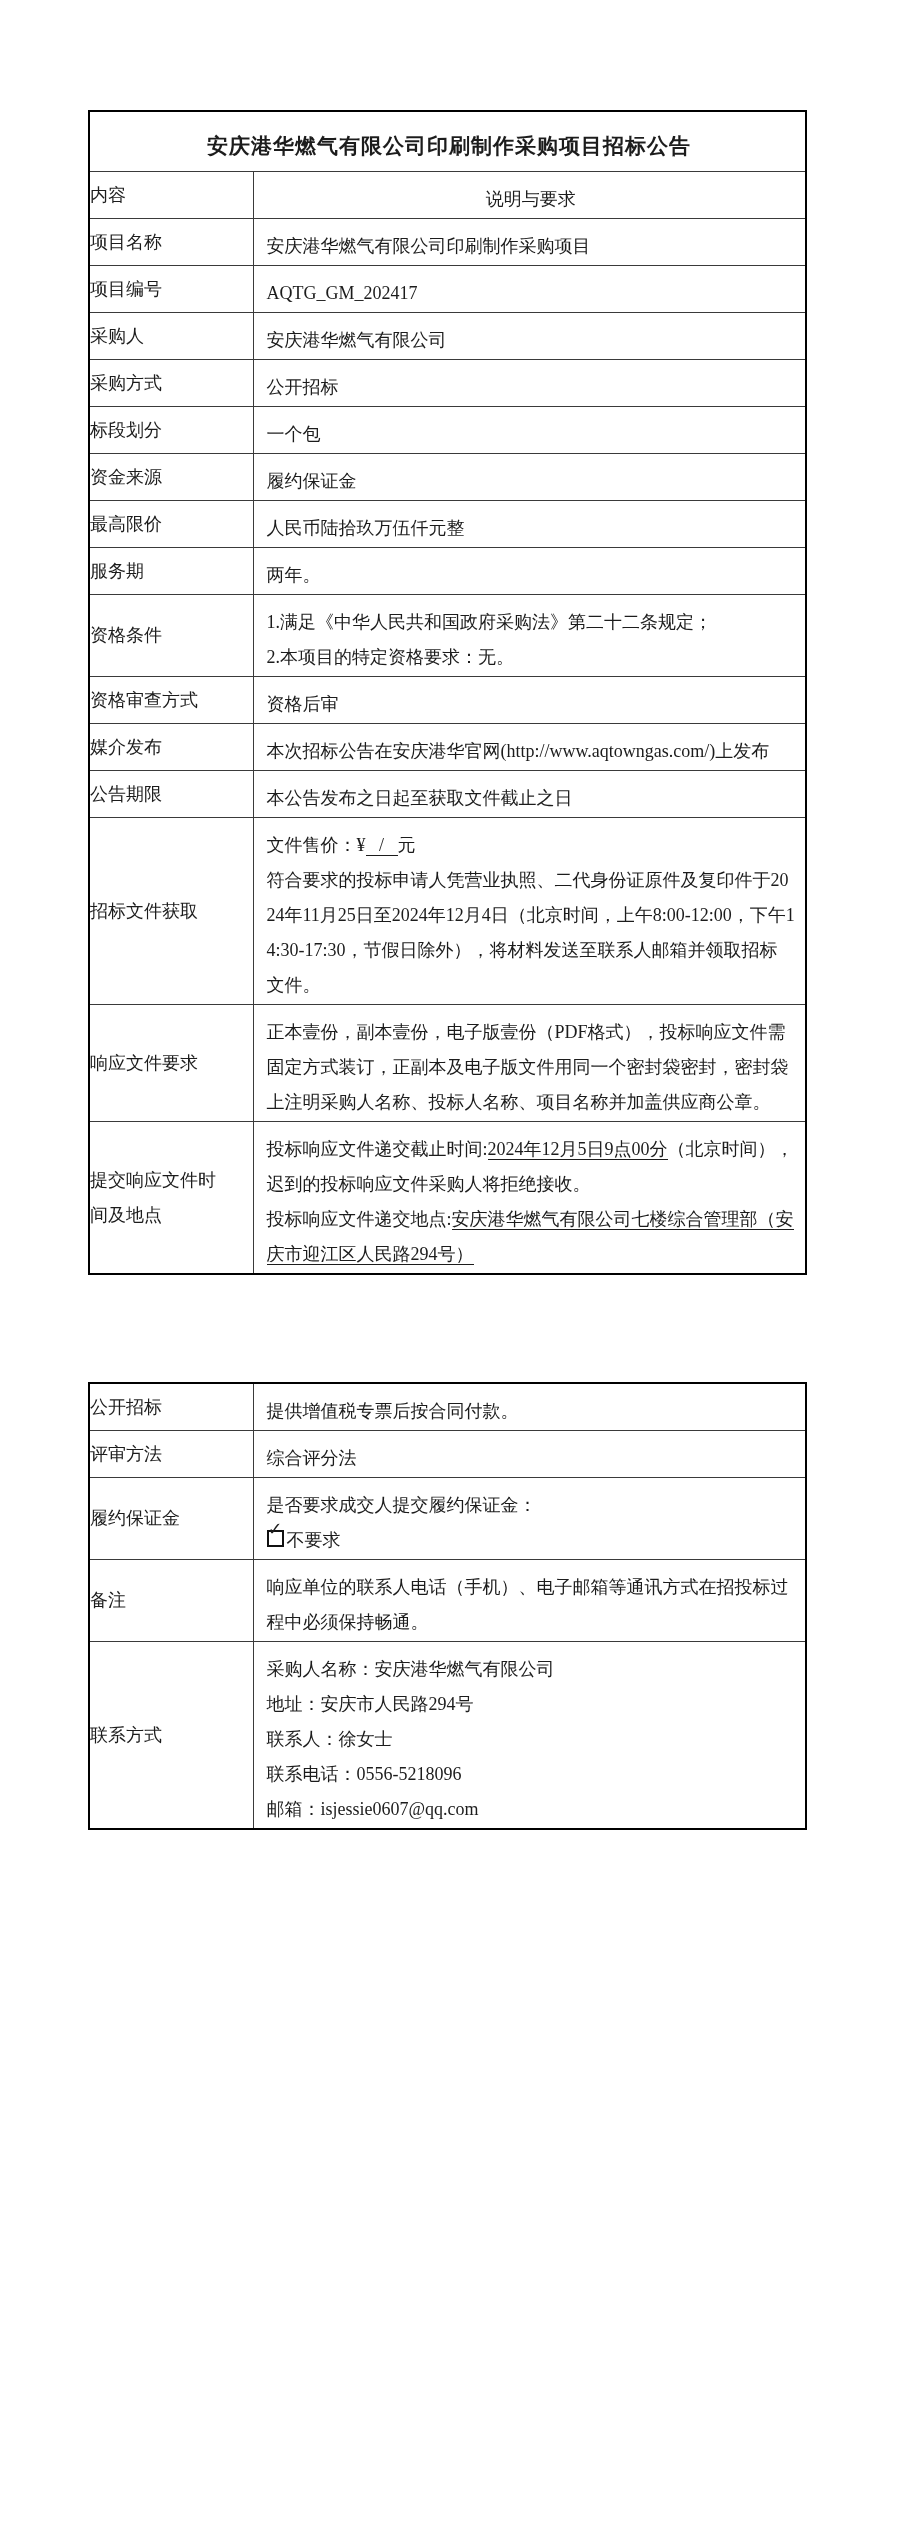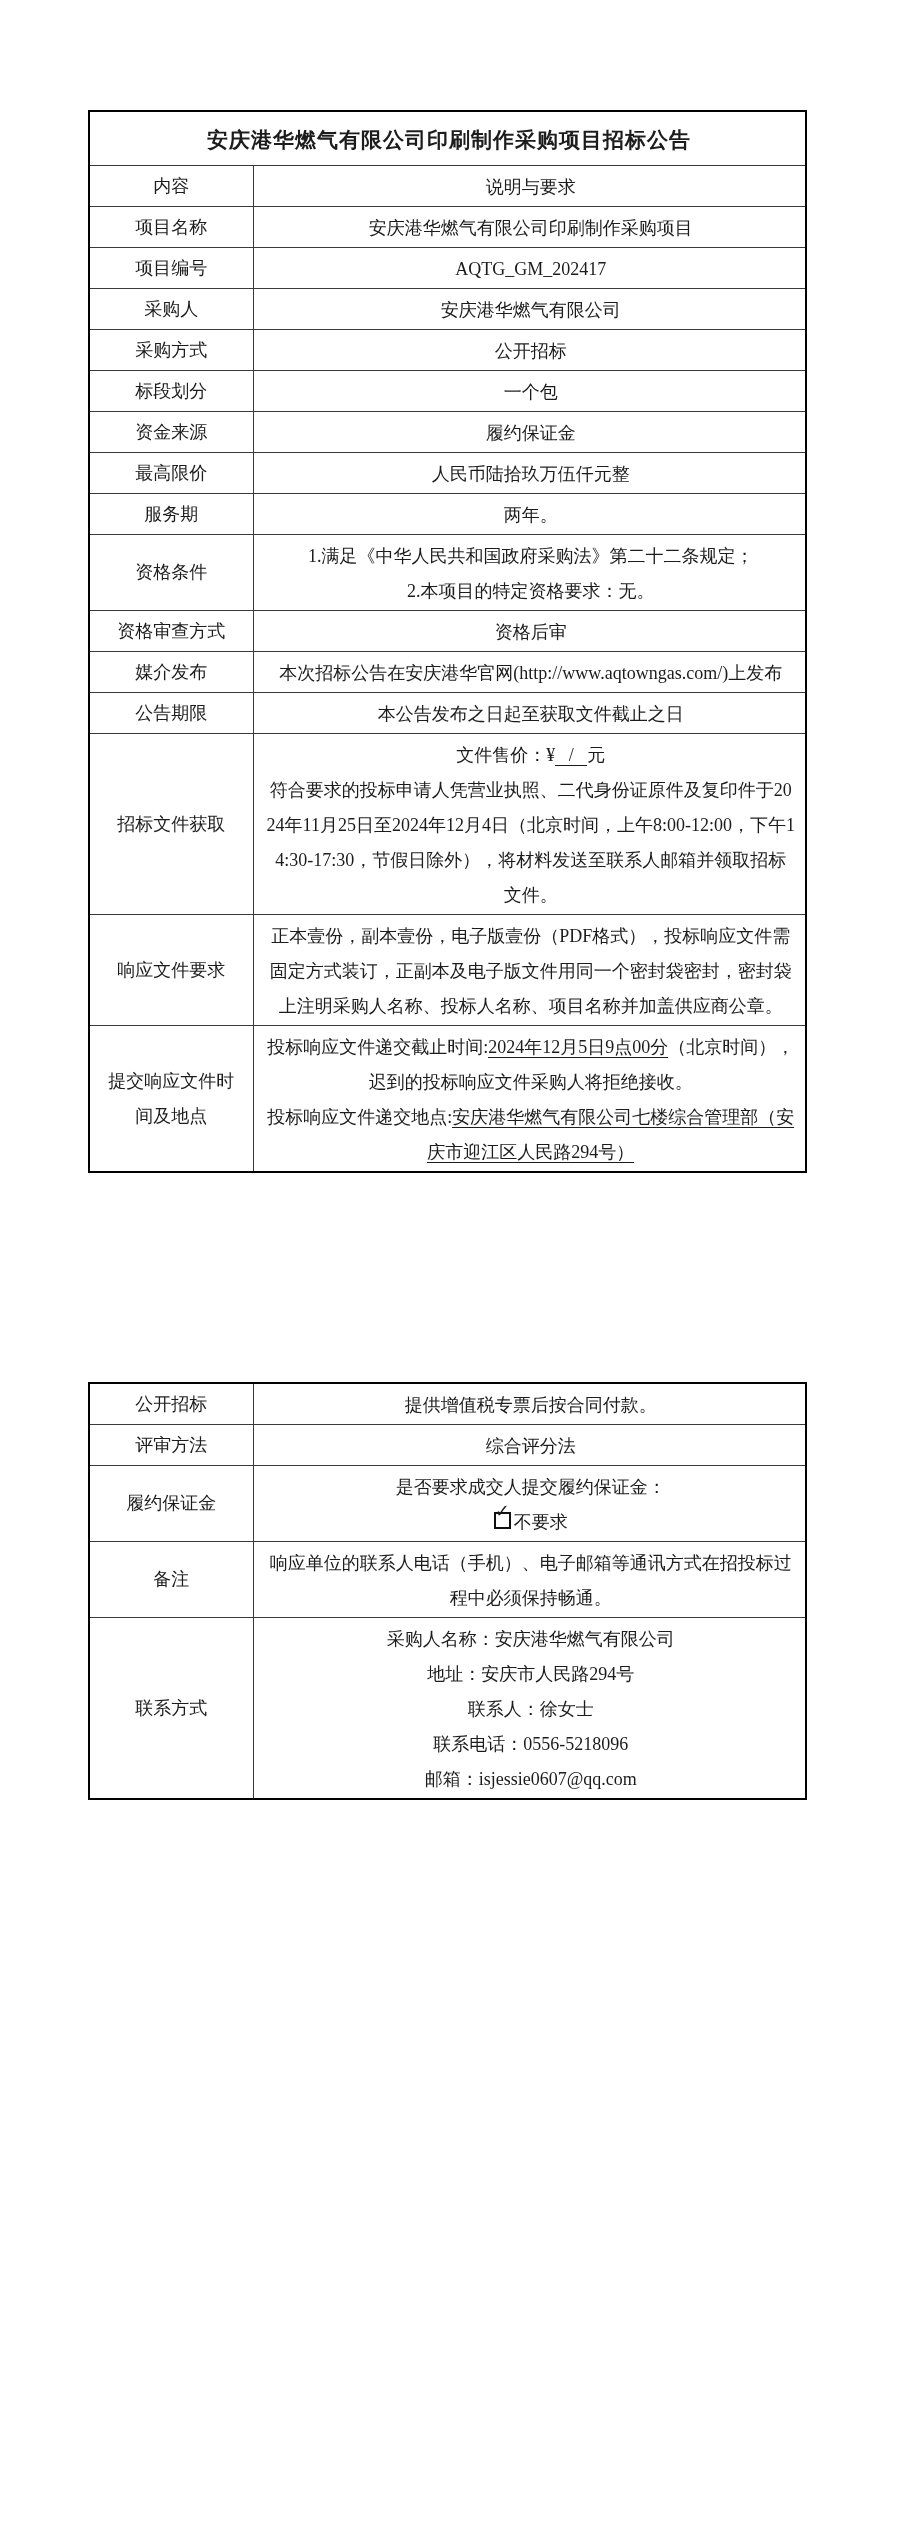--- a/index.html
+++ b/index.html
@@ -21,29 +21,28 @@
   }
   table.t1{top:110px;}
   table.t2{top:1382px;}
   col.col1{width:164px;}
   col.col2{width:553px;}
   td{
     border:1px solid #3a3a3a;
     font-size:18px;
     line-height:35px;
     vertical-align:middle;
-    padding:4px 10px 1px 13px;
+    padding:10px 10px 1px 13px;
     word-break:break-all;
   }
   td.c1{
-    text-align:center;
-    padding:1px 17px;
+    padding:1px 0;
     white-space:pre-line;
   }
-  td.c2{text-align:center;}
+  td.c2{text-align:left;}
   td.center{text-align:center;margin-left:24px;}
   .title-cell{
     text-align:center;
     font-weight:bold;
     font-size:21px;
     height:48px;
     letter-spacing:1px;
   }
   .pre{white-space:pre-line;}
   .ub{border-bottom:1px solid #1c1c1c;}

